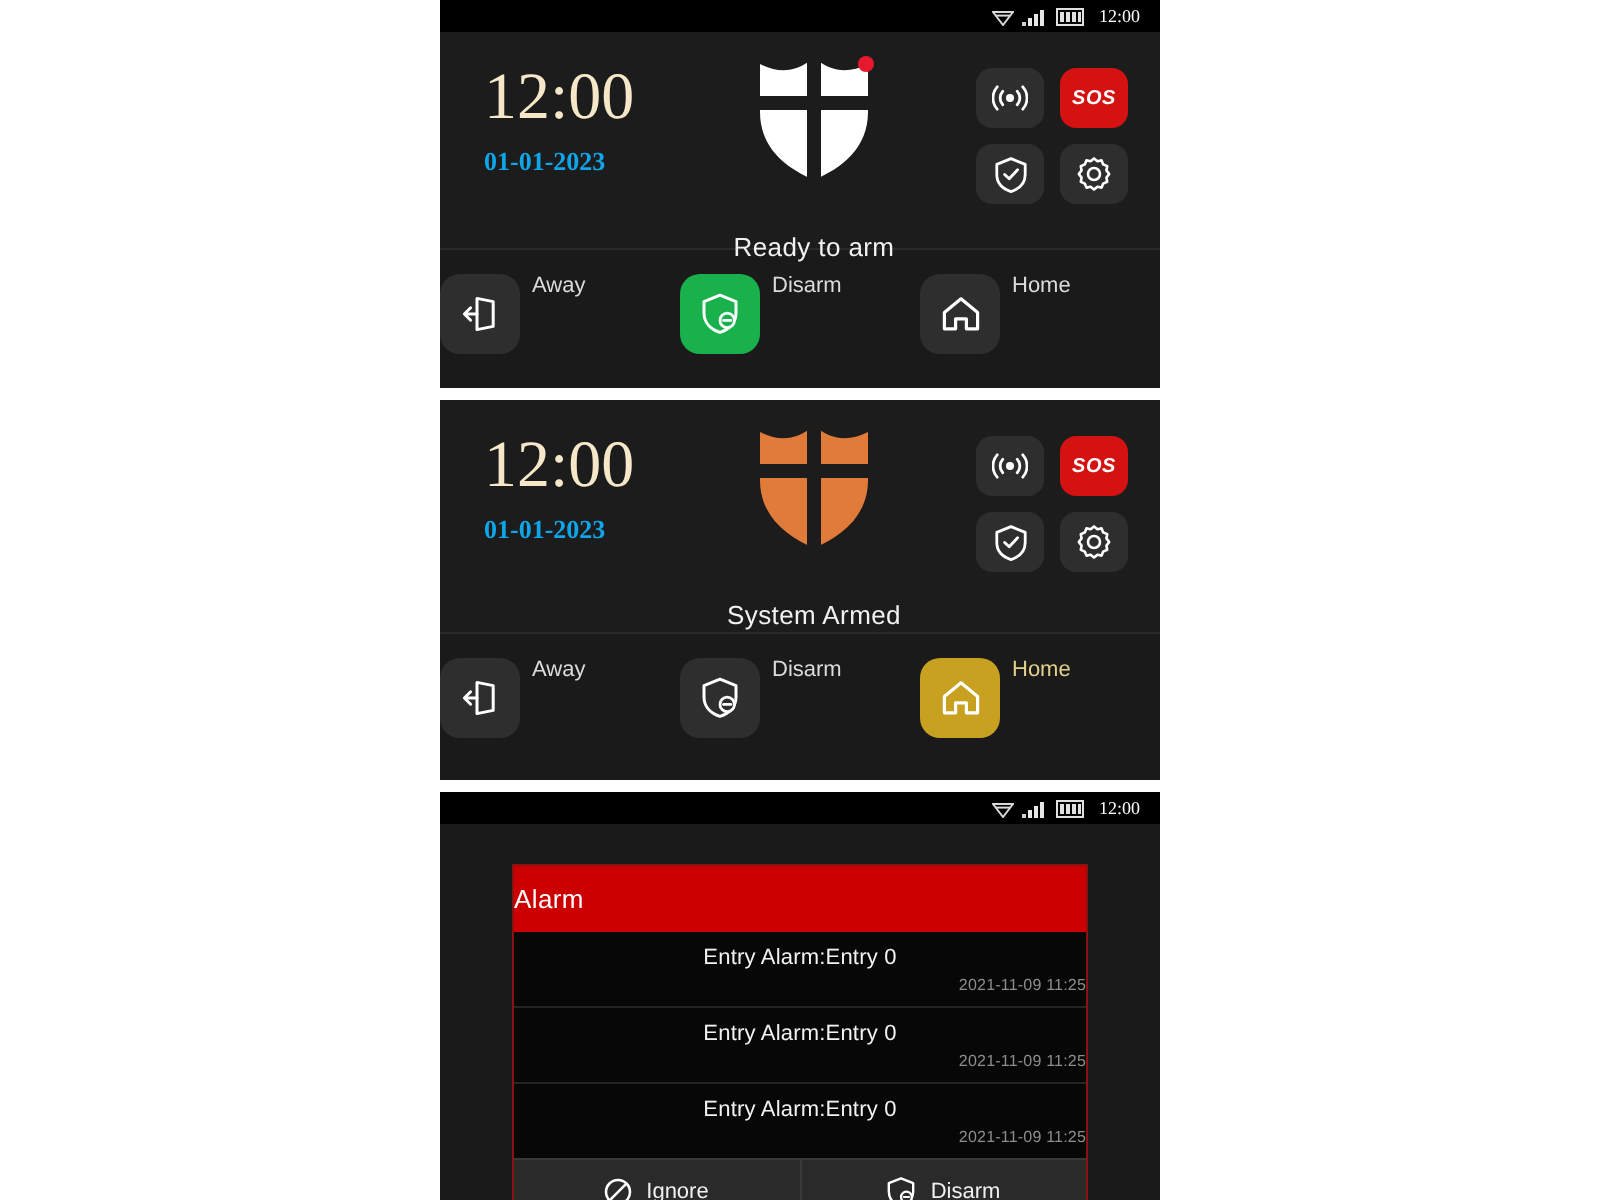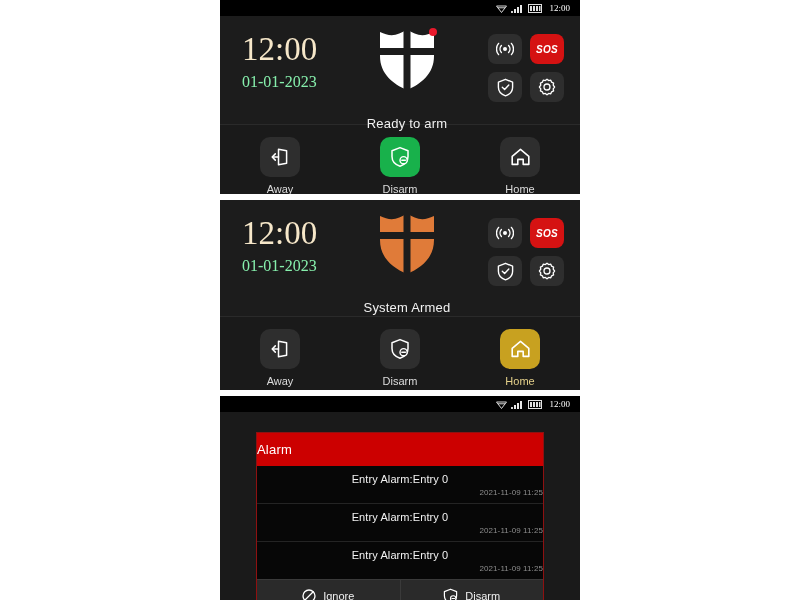--- a/index.html
+++ b/index.html
@@ -74,24 +74,25 @@
   }
   .clock-time {
     font-family: "Liberation Serif", serif;
     font-size: 33px;
     line-height: 34px;
     color: #f6e7c9;
     letter-spacing: 0px;
   }
   .clock-date {
     font-family: "Liberation Serif", serif;
-    font-size: 16px;
-    color: #86efac;
+    font-size: 13px;
+    color: #0ea5e9;
     margin-top: 7px;
     letter-spacing: 0px;
+    font-weight: bold;
   }
 
   
   .shield-block {
     flex: 1 1 auto;
     display: flex;
     flex-direction: column;
     align-items: center;
     padding-top: 10px;
   }
@@ -149,22 +150,22 @@
   .nav {
     display: flex;
     background: #1a1a1a;
     align-items: flex-start;
     padding-top: 12px;
     flex: 1 1 auto;
   }
   .nav-item {
     flex: 1 1 0;
     display: flex;
-    flex-direction: column;
-    align-items: center;
+    flex-direction: row;
+    align-items: flex-start;
     gap: 6px;
   }
   .nav-tile {
     width: 40px;
     height: 40px;
     border-radius: 10px;
     background: #2e2e2e;
     display: flex;
     align-items: center;
     justify-content: center;

